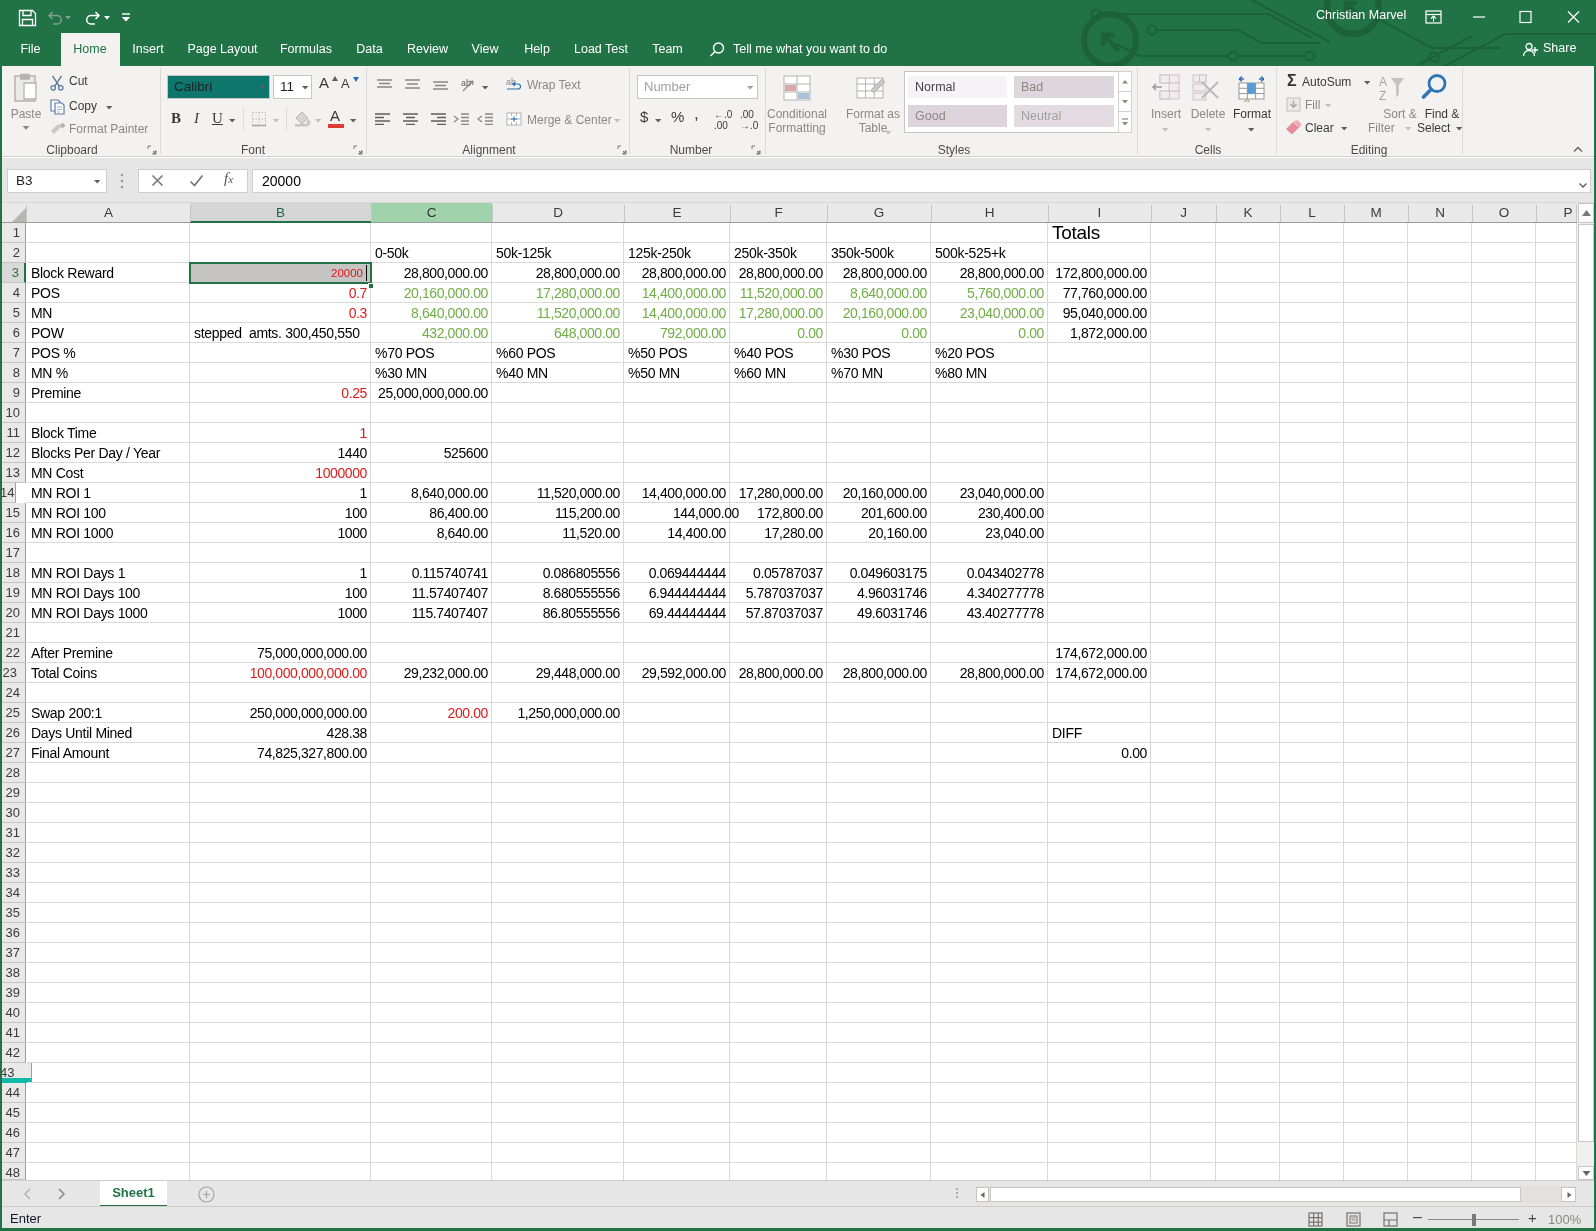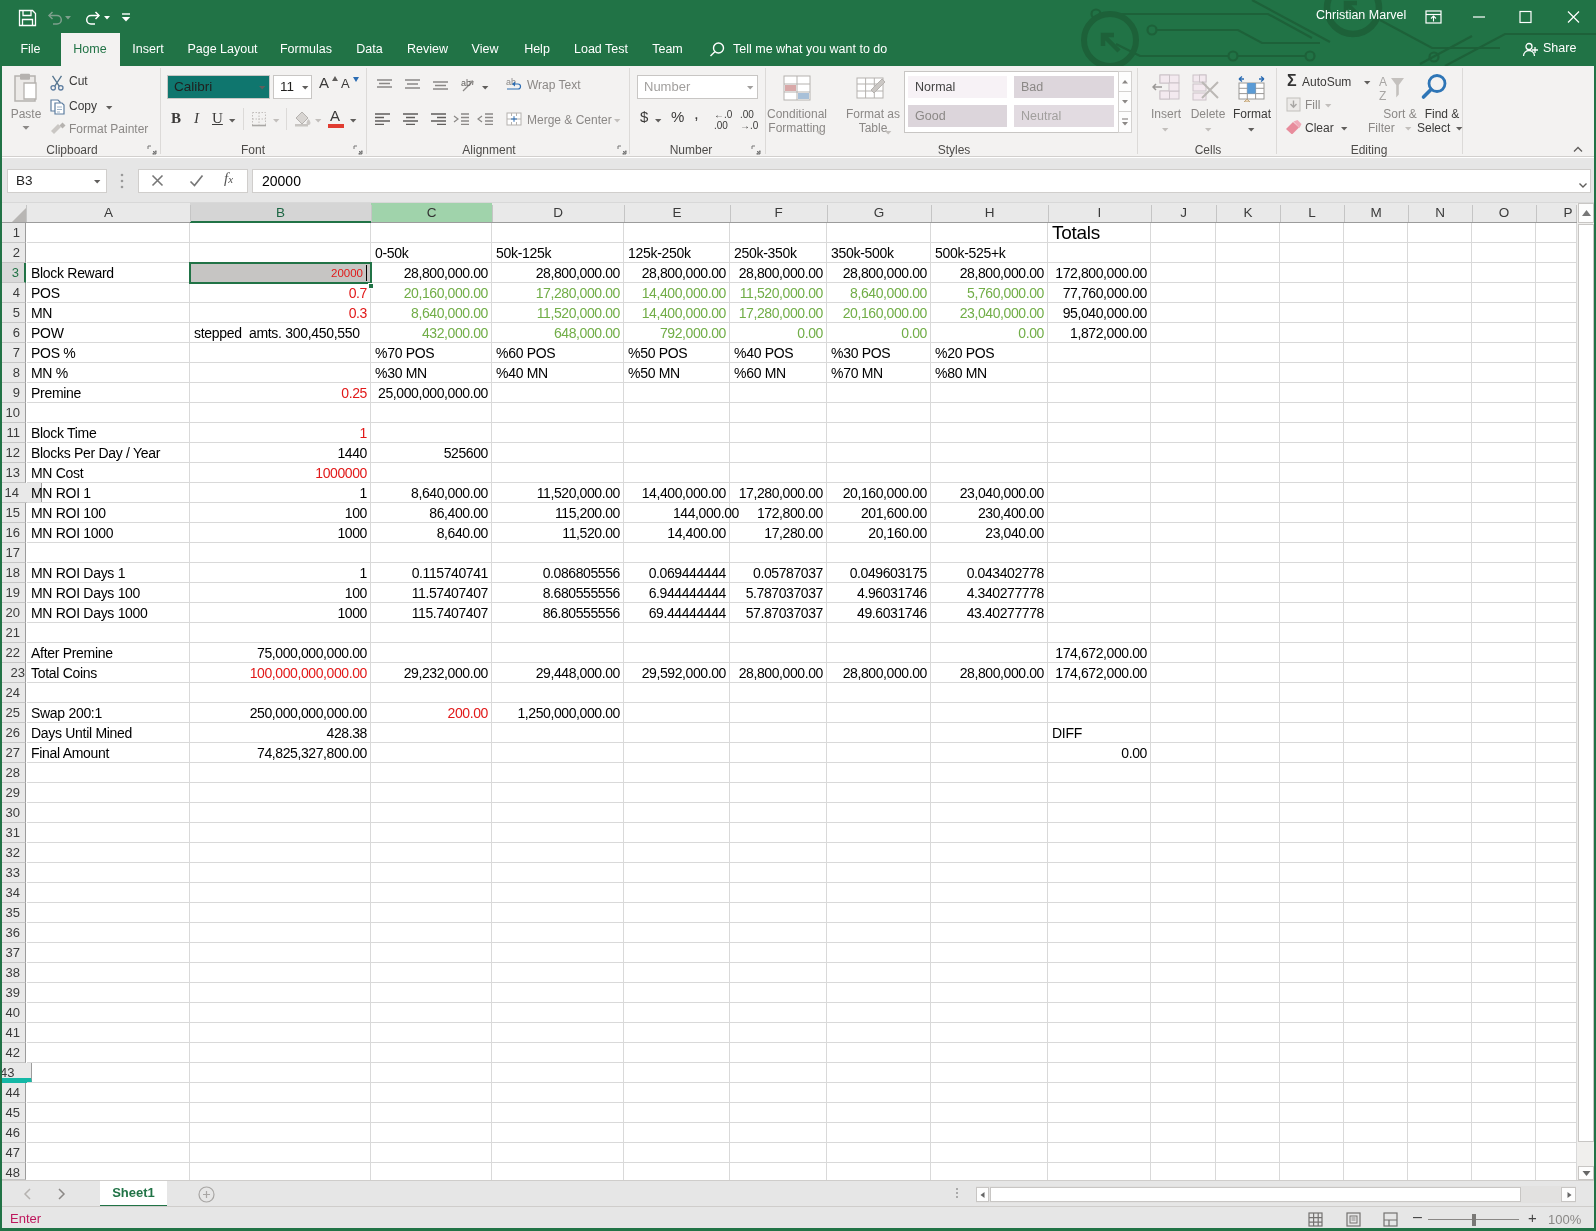--- a/index.html
+++ b/index.html
@@ -485,30 +485,30 @@
 <div class="a" style="left:0;top:80px;width:26px;height:20px;background:#e9e9e9;border-right:1px solid #9c9c9c;border-bottom:1px solid #c5c5c5;color:#3b3b3b;font-size:13px;text-align:right;padding-right:5px;line-height:19px">4</div>
 <div class="a" style="left:0;top:100px;width:26px;height:20px;background:#e9e9e9;border-right:1px solid #9c9c9c;border-bottom:1px solid #c5c5c5;color:#3b3b3b;font-size:13px;text-align:right;padding-right:5px;line-height:19px">5</div>
 <div class="a" style="left:0;top:120px;width:26px;height:20px;background:#e9e9e9;border-right:1px solid #9c9c9c;border-bottom:1px solid #c5c5c5;color:#3b3b3b;font-size:13px;text-align:right;padding-right:5px;line-height:19px">6</div>
 <div class="a" style="left:0;top:140px;width:26px;height:20px;background:#e9e9e9;border-right:1px solid #9c9c9c;border-bottom:1px solid #c5c5c5;color:#3b3b3b;font-size:13px;text-align:right;padding-right:5px;line-height:19px">7</div>
 <div class="a" style="left:0;top:160px;width:26px;height:20px;background:#e9e9e9;border-right:1px solid #9c9c9c;border-bottom:1px solid #c5c5c5;color:#3b3b3b;font-size:13px;text-align:right;padding-right:5px;line-height:19px">8</div>
 <div class="a" style="left:0;top:180px;width:26px;height:20px;background:#e9e9e9;border-right:1px solid #9c9c9c;border-bottom:1px solid #c5c5c5;color:#3b3b3b;font-size:13px;text-align:right;padding-right:5px;line-height:19px">9</div>
 <div class="a" style="left:0;top:200px;width:26px;height:20px;background:#e9e9e9;border-right:1px solid #9c9c9c;border-bottom:1px solid #c5c5c5;color:#3b3b3b;font-size:13px;text-align:right;padding-right:5px;line-height:19px">10</div>
 <div class="a" style="left:0;top:220px;width:26px;height:20px;background:#e9e9e9;border-right:1px solid #9c9c9c;border-bottom:1px solid #c5c5c5;color:#3b3b3b;font-size:13px;text-align:right;padding-right:5px;line-height:19px">11</div>
 <div class="a" style="left:0;top:240px;width:26px;height:20px;background:#e9e9e9;border-right:1px solid #9c9c9c;border-bottom:1px solid #c5c5c5;color:#3b3b3b;font-size:13px;text-align:right;padding-right:5px;line-height:19px">12</div>
 <div class="a" style="left:0;top:260px;width:26px;height:20px;background:#e9e9e9;border-right:1px solid #9c9c9c;border-bottom:1px solid #c5c5c5;color:#3b3b3b;font-size:13px;text-align:right;padding-right:5px;line-height:19px">13</div>
-<div class="a" style="left:0;top:280px;width:42px;height:20px;background:#e9e9e9;border-right:1px solid #9c9c9c;border-bottom:1px solid #c5c5c5;color:#3b3b3b;font-size:13px;text-align:right;padding-right:22px;line-height:19px">14</div>
+<div class="a" style="left:0;top:280px;width:16px;height:20px;background:#e9e9e9;border-right:1px solid #9c9c9c;border-bottom:1px solid #c5c5c5;color:#3b3b3b;font-size:13px;text-align:right;padding-right:12px;line-height:19px">14</div>
 <div class="a" style="left:0;top:300px;width:26px;height:20px;background:#e9e9e9;border-right:1px solid #9c9c9c;border-bottom:1px solid #c5c5c5;color:#3b3b3b;font-size:13px;text-align:right;padding-right:5px;line-height:19px">15</div>
 <div class="a" style="left:0;top:320px;width:26px;height:20px;background:#e9e9e9;border-right:1px solid #9c9c9c;border-bottom:1px solid #c5c5c5;color:#3b3b3b;font-size:13px;text-align:right;padding-right:5px;line-height:19px">16</div>
 <div class="a" style="left:0;top:340px;width:26px;height:20px;background:#e9e9e9;border-right:1px solid #9c9c9c;border-bottom:1px solid #c5c5c5;color:#3b3b3b;font-size:13px;text-align:right;padding-right:5px;line-height:19px">17</div>
 <div class="a" style="left:0;top:360px;width:26px;height:20px;background:#e9e9e9;border-right:1px solid #9c9c9c;border-bottom:1px solid #c5c5c5;color:#3b3b3b;font-size:13px;text-align:right;padding-right:5px;line-height:19px">18</div>
 <div class="a" style="left:0;top:380px;width:26px;height:20px;background:#e9e9e9;border-right:1px solid #9c9c9c;border-bottom:1px solid #c5c5c5;color:#3b3b3b;font-size:13px;text-align:right;padding-right:5px;line-height:19px">19</div>
 <div class="a" style="left:0;top:400px;width:26px;height:20px;background:#e9e9e9;border-right:1px solid #9c9c9c;border-bottom:1px solid #c5c5c5;color:#3b3b3b;font-size:13px;text-align:right;padding-right:5px;line-height:19px">20</div>
 <div class="a" style="left:0;top:420px;width:26px;height:20px;background:#e9e9e9;border-right:1px solid #9c9c9c;border-bottom:1px solid #c5c5c5;color:#3b3b3b;font-size:13px;text-align:right;padding-right:5px;line-height:19px">21</div>
 <div class="a" style="left:0;top:440px;width:26px;height:20px;background:#e9e9e9;border-right:1px solid #9c9c9c;border-bottom:1px solid #c5c5c5;color:#3b3b3b;font-size:13px;text-align:right;padding-right:5px;line-height:19px">22</div>
-<div class="a" style="left:0;top:460px;width:26px;height:20px;background:#e9e9e9;border-right:1px solid #9c9c9c;border-bottom:1px solid #c5c5c5;color:#3b3b3b;font-size:13px;text-align:right;padding-right:0;line-height:19px">23</div>
+<div class="a" style="left:0;top:460px;width:26px;height:20px;background:#e9e9e9;border-right:1px solid #9c9c9c;border-bottom:1px solid #c5c5c5;color:#3b3b3b;font-size:13px;text-align:right;padding-right:8px;line-height:19px">23</div>
 <div class="a" style="left:0;top:480px;width:26px;height:20px;background:#e9e9e9;border-right:1px solid #9c9c9c;border-bottom:1px solid #c5c5c5;color:#3b3b3b;font-size:13px;text-align:right;padding-right:5px;line-height:19px">24</div>
 <div class="a" style="left:0;top:500px;width:26px;height:20px;background:#e9e9e9;border-right:1px solid #9c9c9c;border-bottom:1px solid #c5c5c5;color:#3b3b3b;font-size:13px;text-align:right;padding-right:5px;line-height:19px">25</div>
 <div class="a" style="left:0;top:520px;width:26px;height:20px;background:#e9e9e9;border-right:1px solid #9c9c9c;border-bottom:1px solid #c5c5c5;color:#3b3b3b;font-size:13px;text-align:right;padding-right:5px;line-height:19px">26</div>
 <div class="a" style="left:0;top:540px;width:26px;height:20px;background:#e9e9e9;border-right:1px solid #9c9c9c;border-bottom:1px solid #c5c5c5;color:#3b3b3b;font-size:13px;text-align:right;padding-right:5px;line-height:19px">27</div>
 <div class="a" style="left:0;top:560px;width:26px;height:20px;background:#e9e9e9;border-right:1px solid #9c9c9c;border-bottom:1px solid #c5c5c5;color:#3b3b3b;font-size:13px;text-align:right;padding-right:5px;line-height:19px">28</div>
 <div class="a" style="left:0;top:580px;width:26px;height:20px;background:#e9e9e9;border-right:1px solid #9c9c9c;border-bottom:1px solid #c5c5c5;color:#3b3b3b;font-size:13px;text-align:right;padding-right:5px;line-height:19px">29</div>
 <div class="a" style="left:0;top:600px;width:26px;height:20px;background:#e9e9e9;border-right:1px solid #9c9c9c;border-bottom:1px solid #c5c5c5;color:#3b3b3b;font-size:13px;text-align:right;padding-right:5px;line-height:19px">30</div>
 <div class="a" style="left:0;top:620px;width:26px;height:20px;background:#e9e9e9;border-right:1px solid #9c9c9c;border-bottom:1px solid #c5c5c5;color:#3b3b3b;font-size:13px;text-align:right;padding-right:5px;line-height:19px">31</div>
 <div class="a" style="left:0;top:640px;width:26px;height:20px;background:#e9e9e9;border-right:1px solid #9c9c9c;border-bottom:1px solid #c5c5c5;color:#3b3b3b;font-size:13px;text-align:right;padding-right:5px;line-height:19px">32</div>
 <div class="a" style="left:0;top:660px;width:26px;height:20px;background:#e9e9e9;border-right:1px solid #9c9c9c;border-bottom:1px solid #c5c5c5;color:#3b3b3b;font-size:13px;text-align:right;padding-right:5px;line-height:19px">33</div>
@@ -713,21 +713,21 @@
 <svg class="a" style="left:979px;top:10px" width="7" height="8" viewBox="0 0 7 8">
       <path d="M5.5 1 L1.5 4 L5.5 7 z" fill="#666"></path>
     </svg>
 <div class="a" style="left:990px;top:6px;width:531px;height:15px;background:#fff;border:1px solid #c8c6c4"></div>
 <div class="a" style="left:1561px;top:6px;width:15px;height:15px;background:#fdfdfd;border:1px solid #c8c6c4"></div>
 <svg class="a" style="left:1566px;top:10px" width="7" height="8" viewBox="0 0 7 8">
       <path d="M1.5 1 L5.5 4 L1.5 7 z" fill="#666"></path>
     </svg>
 </div>
 <div class="a" style="left:0;top:1206px;width:1596px;height:25px;background:#e6e6e6;border-top:1px solid #cfcdcb">
-<div class="a" style="left:10px;top:4px;font-size:13px;color:#be185d">Enter</div>
+<div class="a" style="left:10px;top:4px;font-size:13px;color:#0f172a">Enter</div>
 <svg class="a" style="left:1308px;top:5px" width="95" height="15" viewBox="0 0 95 15">
 <g fill="none" stroke="#747271" stroke-width="1.2">
 <rect x="1" y="1" width="13" height="13"></rect>
         <path d="M1 5.6 h13 M1 10.2 h13 M5.6 1 v13 M10.2 1 v13"></path>
 <rect x="39" y="1" width="13" height="13"></rect>
         <rect x="42" y="4" width="7" height="7" stroke-width="1"></rect>
         <path d="M43.5 6 h4 M43.5 8 h4" stroke-width=".8"></path>
 <rect x="76" y="1" width="13" height="13"></rect>
         <path d="M76 8 h5 v6 M81 8 h8" stroke-width="1.2"></path>
 </g>

